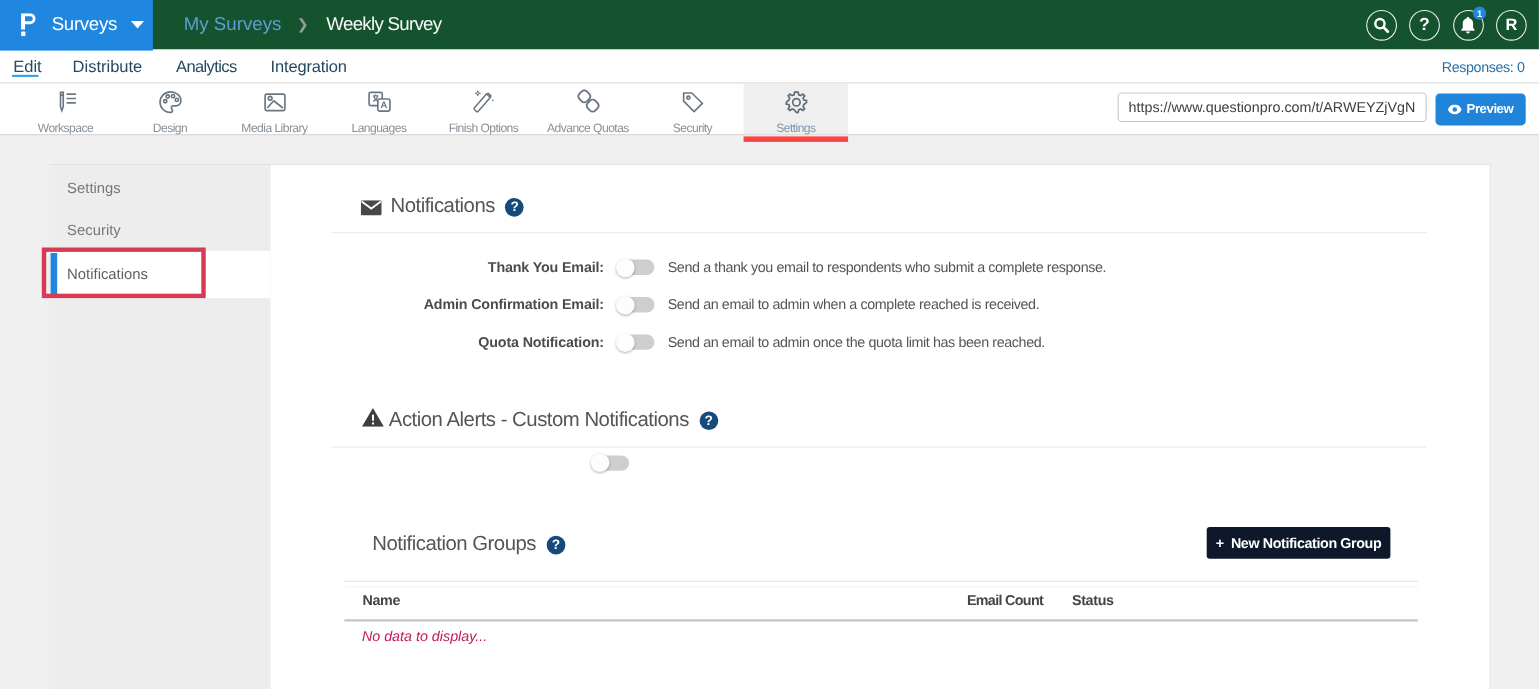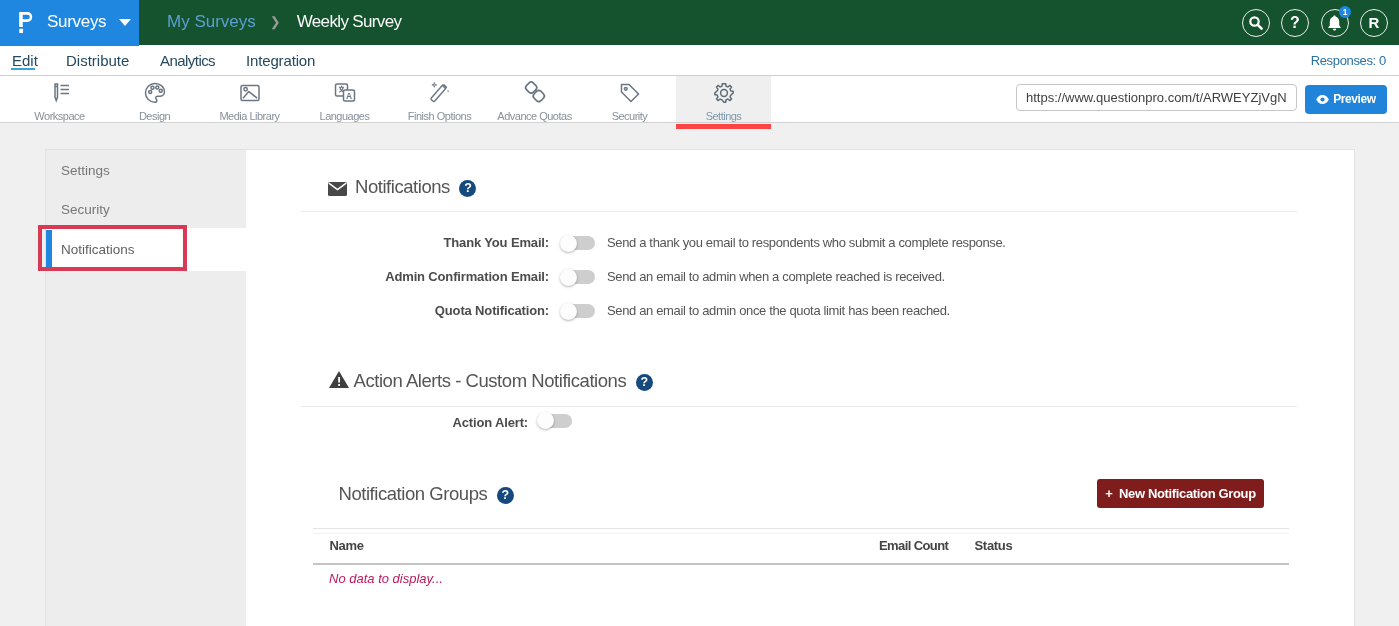--- a/index.html
+++ b/index.html
@@ -54,21 +54,21 @@
 .sechead .ttl { position:absolute; left:54px; top:26px; font-size:18.5px; color:#555; letter-spacing:-0.45px; }
 .helpc { display:inline-block; width:17px; height:17px; border-radius:50%; background:#174a7c; color:#fff; font-size:12.5px; font-weight:bold; text-align:center; line-height:16.5px; vertical-align:1px; }
 
 .frow { position:relative; height:34px; }
 .frow .lab { position:absolute; left:0; top:0; width:248px; text-align:right; font-size:13px; letter-spacing:-0.15px; font-weight:bold; color:#4c4c4c; line-height:34px; }
 .frow .desc { position:absolute; left:306px; top:0; font-size:13px; letter-spacing:-0.35px; color:#555; line-height:34px; }
 .toggle { position:absolute; width:34px; height:14px; background:#cecece; border-radius:7px; }
 .toggle .knob { position:absolute; left:-1px; top:-1.5px; width:17px; height:17px; background:#fdfdfd; border-radius:50%; box-shadow:0 1px 2.5px rgba(0,0,0,0.3); }
 
 #ngtitle { position:absolute; left:37.5px; top:332.5px; font-size:18.5px; color:#555; letter-spacing:-0.45px; }
-#newbtn { position:absolute; left:796px; top:329px; width:167px; height:29px; background:#7f1d1d; border-radius:3px; color:#fff; font-size:13px; letter-spacing:-0.35px; font-weight:bold; text-align:center; line-height:29px; }
+#newbtn { position:absolute; left:796px; top:329px; width:167px; height:29px; background:#0f172a; border-radius:3px; color:#fff; font-size:13px; letter-spacing:-0.35px; font-weight:bold; text-align:center; line-height:29px; }
 #ntable { position:absolute; left:12px; top:378px; width:976px; }
 #ntable .hd { position:relative; height:36.5px; border-top:1px solid #e4e4e4; border-bottom:2px solid #c4c4c4; }
 #ntable .hd span { position:absolute; top:8.5px; font-size:13px; letter-spacing:-0.3px; font-weight:bold; color:#444; }
 #ntable .nodata { margin-top:6px; padding-left:16px; font-style:italic; font-size:13px; color:#be185d; }
 </style>
 </head>
 <body>
 
 <div id="topbar">
   <div id="logo">
@@ -235,21 +235,20 @@
 
       <div class="sechead" style="height:79px; margin-top:0;">
         <svg class="abs" style="left:28px; top:42.5px;" width="20" height="17" viewBox="0 0 20 17">
           <path d="M10,0 L20,17 L0,17 Z" fill="#3f3f3f"></path>
           <rect x="9.2" y="6" width="1.8" height="5.5" fill="#fff"></rect>
           <rect x="9.2" y="13" width="1.8" height="1.9" fill="#fff"></rect>
         </svg>
         <span class="ttl" style="top:42px; left:52.5px;">Action Alerts - Custom Notifications &nbsp;<span class="helpc">?</span></span>
       </div>
       <div class="frow" style="margin-top:-1.5px;">
-        <span class="lab" style="width:227px;">Action Alert:</span>
         <span class="toggle" style="left:237px; top:8px;">
             <span class="knob"></span>
           </span>
       </div>
 
       <div id="ngtitle">Notification Groups &nbsp;<span class="helpc">?</span></div>
       <div id="newbtn">+ &nbsp;New Notification Group</div>
       <div id="ntable">
         <div class="hd">
             <span style="position:absolute; left:0; top:4px; width:100%; height:1px; background:#f1f1f1; padding:0;"></span>

